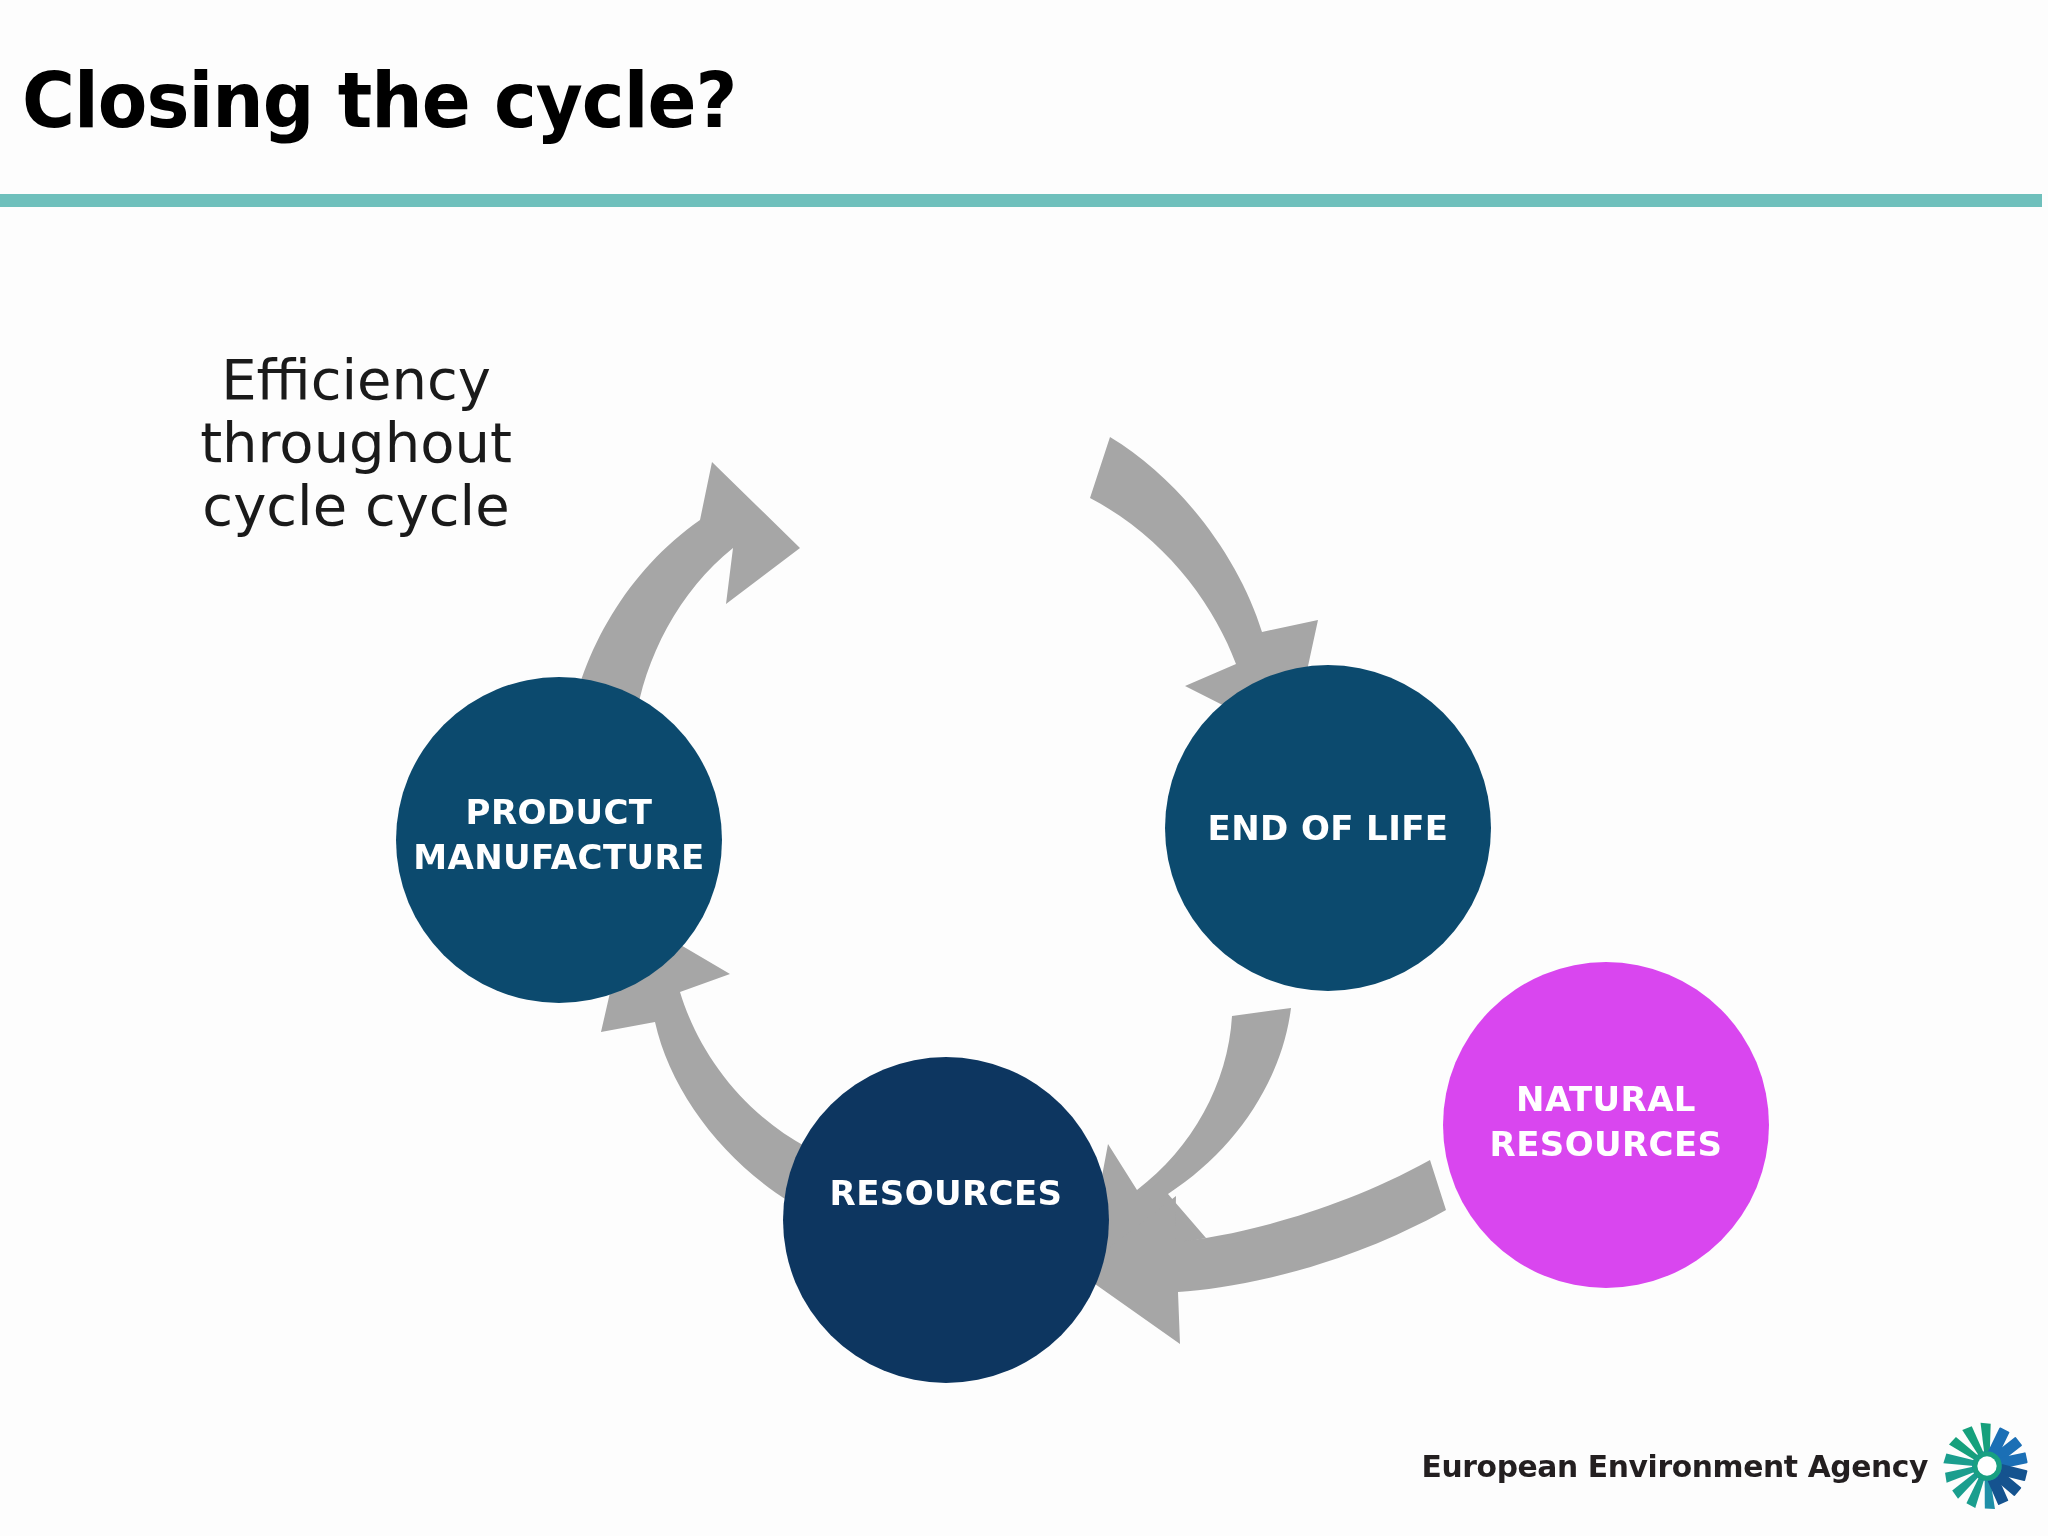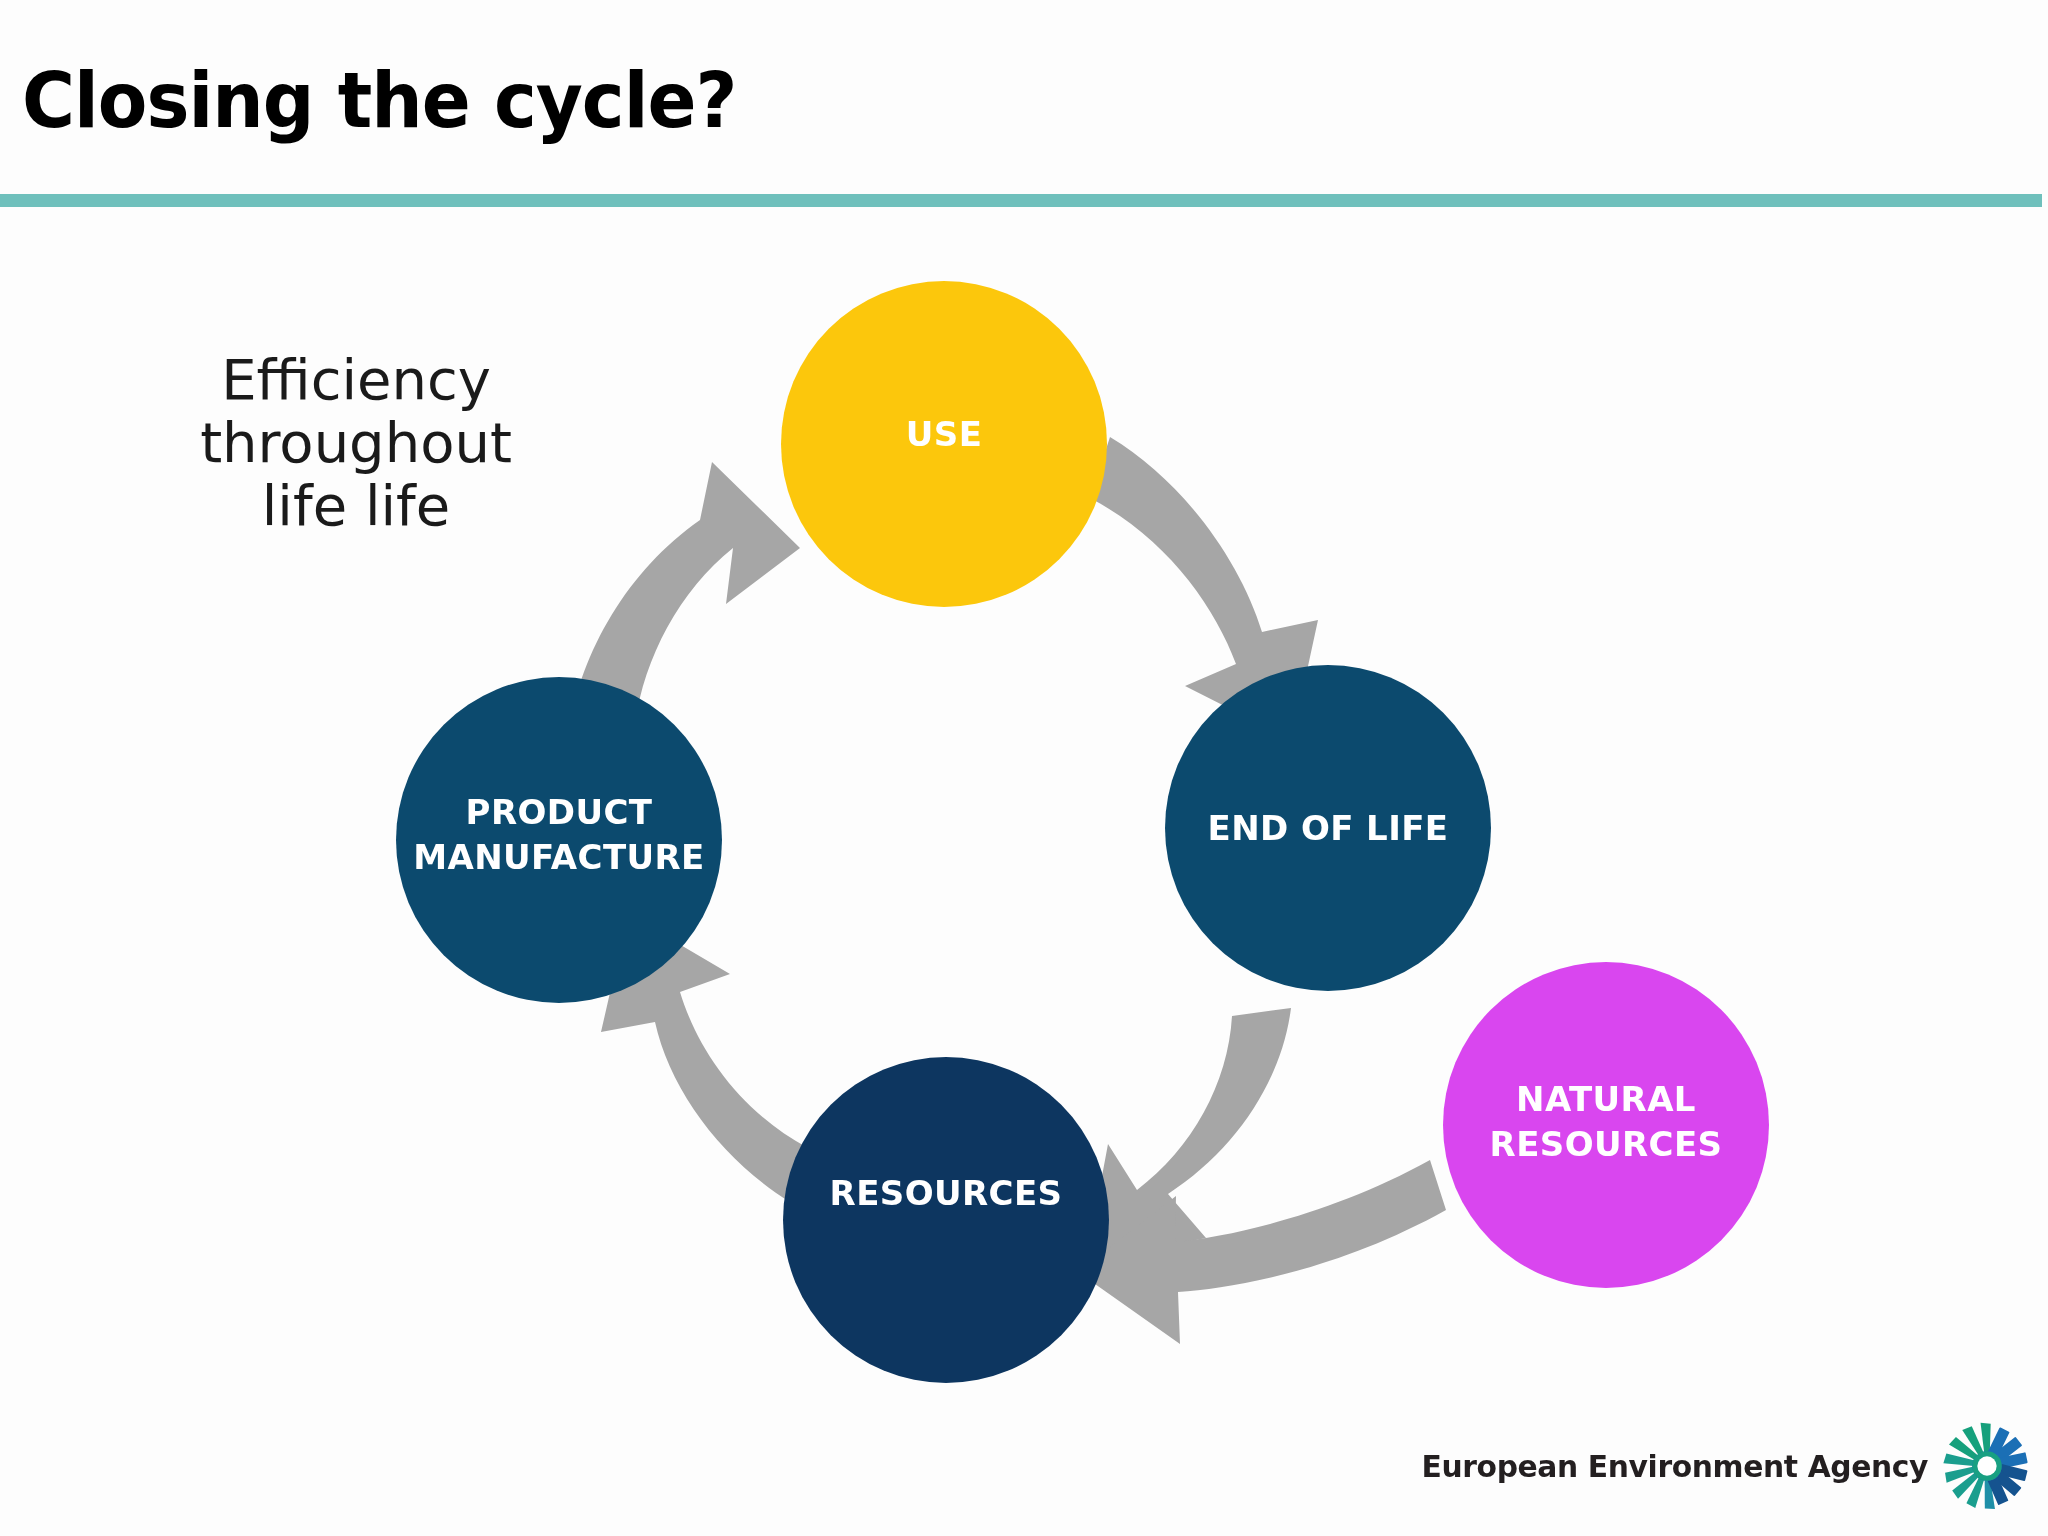--- a/index.html
+++ b/index.html
@@ -134,21 +134,21 @@
 <body>
 
 <div id="slide">
 
   <div id="slide-title">Closing the cycle?</div>
 
   <div id="title-divider" style="background: rgb(111, 192, 188);"></div>
 
   <div id="caption">
     <span class="cap-line">Efficiency throughout</span>
-    <span class="cap-line">life life</span>
+    <span class="cap-line">cycle cycle</span>
   </div>
 
   <div id="diagram">
 
     <svg id="arrow-layer" viewBox="0 0 2048 1200">
       <g fill="#A6A6A6">
 
         <path d="
           M 569 530
           C 581 452, 628 370, 700 320
@@ -194,23 +194,20 @@
           C 1342 1068, 1238 1088, 1178 1092
           L 1180 1144
           L 1078 1072
           L 1176 996
           L 1175 1042
           C 1236 1036, 1336 1012, 1430 960
           Z"></path>
       </g>
     </svg>
 
-    <div id="node-use" class="node" style="background: rgb(252, 199, 12);">
-      <span class="node-label">USE</span>
-    </div>
 
     <div id="node-end-of-life" class="node" style="background: #0c4a6e;">
       <span class="node-label">END OF LIFE</span>
     </div>
 
     <div id="node-resources" class="node" style="background: rgb(13, 54, 96);">
       <span class="node-label">RESOURCES</span>
     </div>
 
     <div id="node-product" class="node" style="background: #0c4a6e;">

